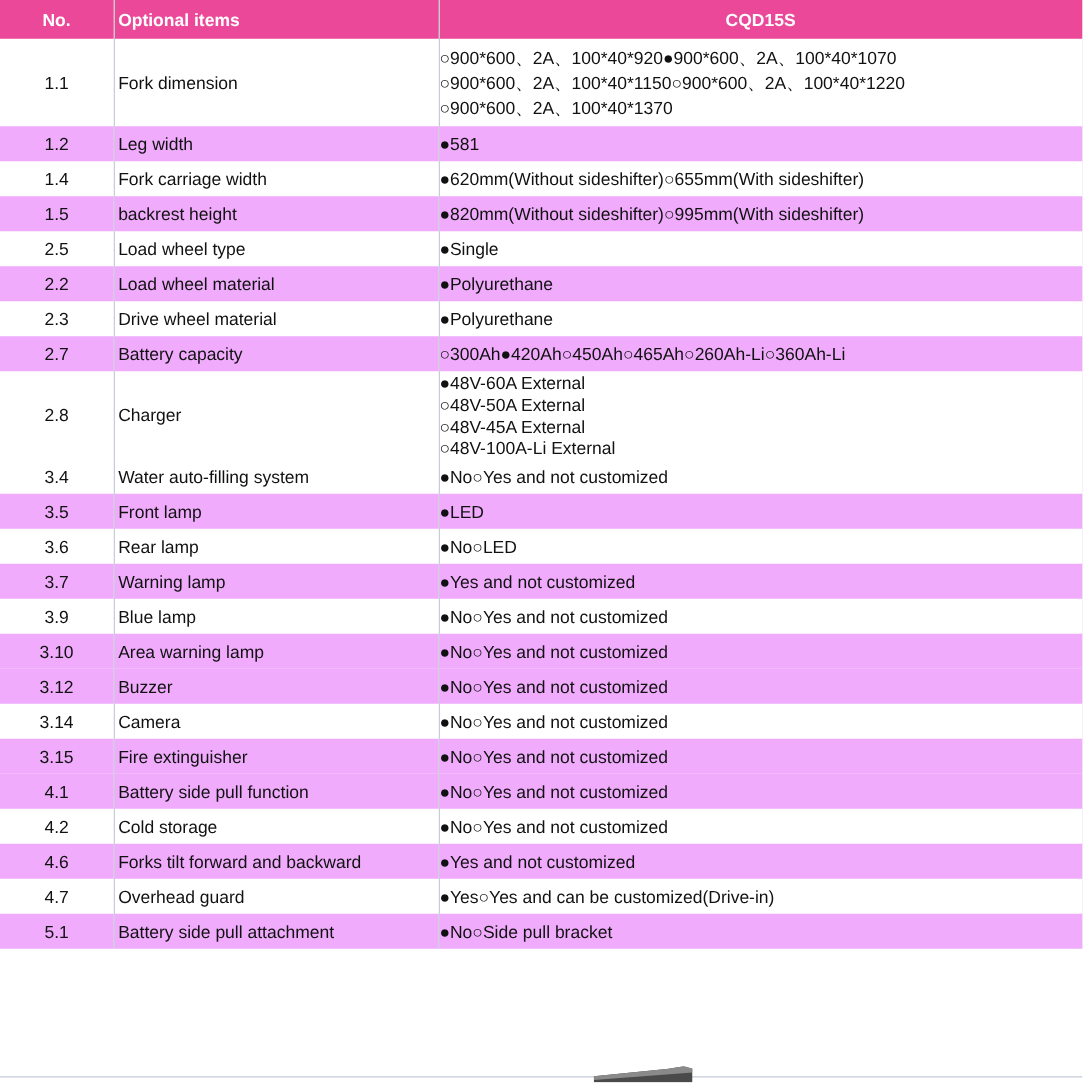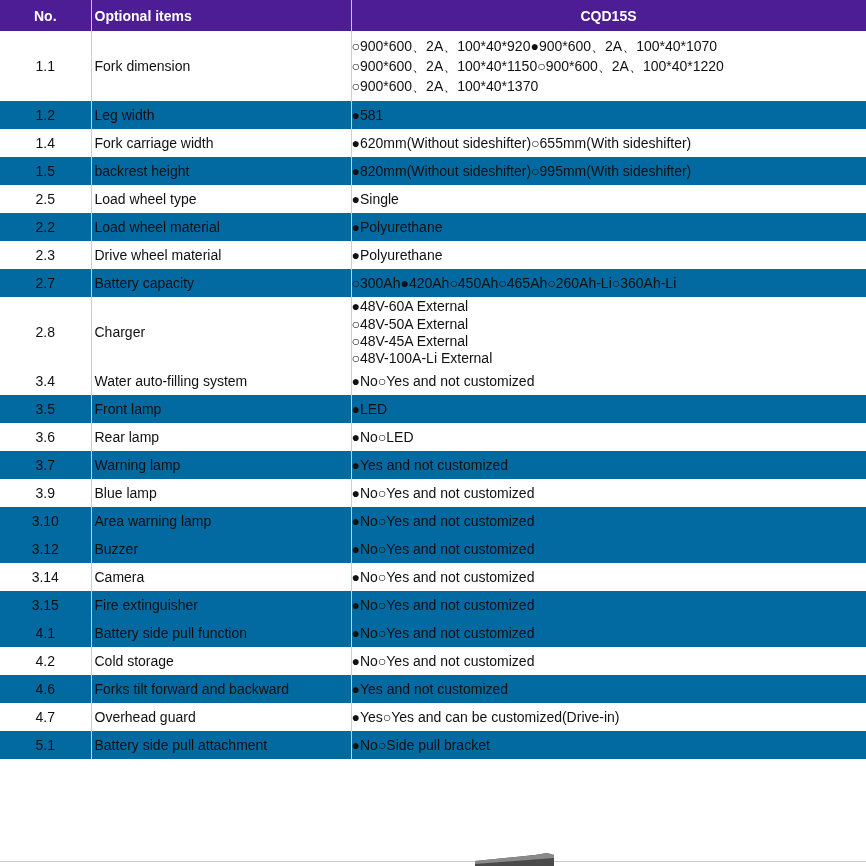--- a/index.html
+++ b/index.html
@@ -2,28 +2,28 @@
 <html><head>
 <meta charset="utf-8">
 <style>
   html, body { margin:0; padding:0; background:#ffffff; }
   body { width:866px; height:866px; overflow:hidden; position:relative;
          font-family:"Liberation Sans", sans-serif; color:#111; }
   table { border-collapse:collapse; width:866px; table-layout:fixed; }
   col.c-no { width:91px; }
   col.c-item { width:260px; }
   col.c-val { width:515px; }
-  th { background:#4c1d95; color:#fff; font-weight:bold; font-size:14px;
+  th { background:#ec4899; color:#fff; font-weight:bold; font-size:14px;
        height:31px; padding:0; border-right:1px solid #c8c8c8; }
   th.h-item { text-align:left; padding-left:3px; }
   td { font-size:14px; padding:0; height:28px; border-right:1px solid #c9cdd8; }
   td.no { text-align:center; }
   td.item { padding-left:3px; }
   td.val { }
-  tr.shade td { background:#0369a1; }
+  tr.shade td { background:#f0abfc; }
   tr.r-fork td { height:70px; line-height:20px; }
   tr.r-charger td { height:55px; }
   tr.r-charger td.val { line-height:17.5px; vertical-align:top; padding-top:1px; position:relative; overflow:visible; }
   .overflow-line { display:block; height:17px; position:relative; z-index:2; line-height:17px; margin-top:-1px; }
   tr.r-attach td { height:28px; }
   tr.r-attach td.val { vertical-align:bottom; padding-bottom:5px; line-height:12px; }
   .note { position:absolute; left:3px; top:838px; font-size:20px;margin-top:32px; }
   .note span { margin-right:18px; }
   .note-line { position:absolute; left:0; top:861px; width:866px; height:1px; background:#c6cbd8; }
   .machine { position:absolute; left:475px; top:853px; width:79px; height:13px; }

